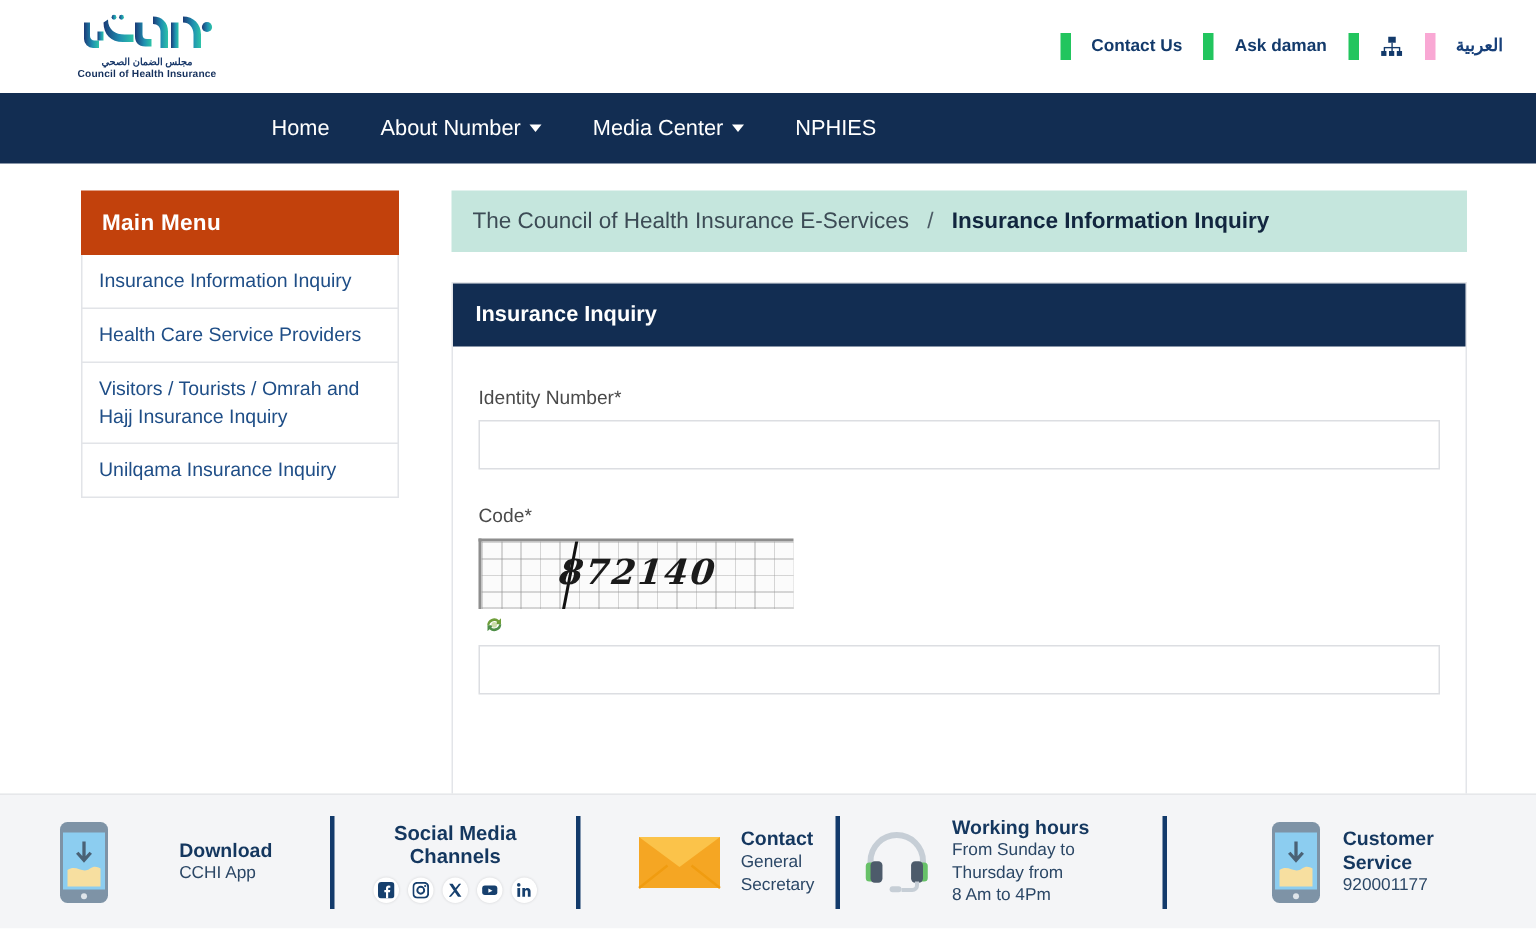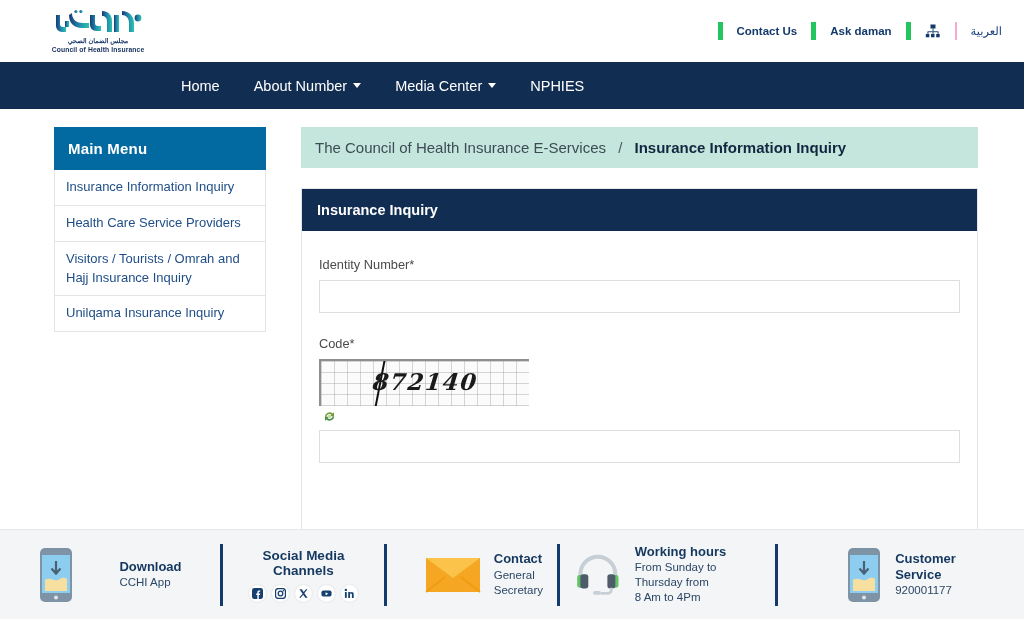--- a/index.html
+++ b/index.html
@@ -26,24 +26,24 @@
   }
   .logo-sub-en {
     font-size: 6.8px; color:#15305c; font-weight: bold; letter-spacing: .1px; margin-top: 1px;
   }
   .toplinks {
     margin-left: auto; display:flex; align-items:center; height: 26px;
   }
   .toplinks a, .toplinks .tl {
     font-size: 11.5px; font-weight: bold; color:#133a6b;
     padding: 0 14px; text-decoration:none; line-height: 18px;
-    border-left: 5px solid #22c55e; white-space: nowrap;
+    border-left: 7px solid #22c55e; white-space: nowrap;
     display:flex; align-items:center; height:18px;
   }
-  .toplinks .tl.arabic { font-weight: normal; color:#17407a; border-left:2px solid #f9a8d4; padding-right:0;}
+  .toplinks .tl.arabic { font-weight: bold; color:#17407a; border-left:7px solid #f9a8d4; padding-right:0;}
   .sitemap-ic { width: 16px; height: 14px; display:block; }
 
   
   .nav {
     height: 47px; background: #122d52;
     display: flex; align-items: center; padding-left: 58px; gap: 0;
   }
   .nav-ic { display:flex; align-items:center; justify-content:center; cursor:pointer; }
   .grid-ic { width: 26px; height: 26px; display:grid; grid-template-columns: repeat(3,1fr); grid-template-rows: repeat(3,1fr); gap:3px; margin-right:26px;}
   .grid-ic i { background:#fff; display:block; border-radius:1px; }
@@ -55,21 +55,21 @@
   }
   .caret { display:inline-block; margin-left:6px; width:0; height:0;
     border-left:4px solid transparent; border-right:4px solid transparent; border-top:5px solid #fff; }
 
   
   .content { display:flex; padding: 18px 46px 0 54px; gap: 35px; }
 
   
   .sidebar { width: 212px; flex: 0 0 212px; }
   .side-head {
-    background:#0369a1; color:#fff; font-size:15px; font-weight:bold;
+    background:#c2410c; color:#fff; font-size:15px; font-weight:bold;
     padding: 13px 14px; letter-spacing:.2px;
   }
   .side-item {
     border:1px solid #e2e4e8; border-top:none;
     padding: 8px 11px; font-size: 13px; color:#1f4e87; line-height:1.45;
     cursor:pointer; background:#fff;
   }
 
   
   .main { flex: 1 1 auto; min-width:0; }

